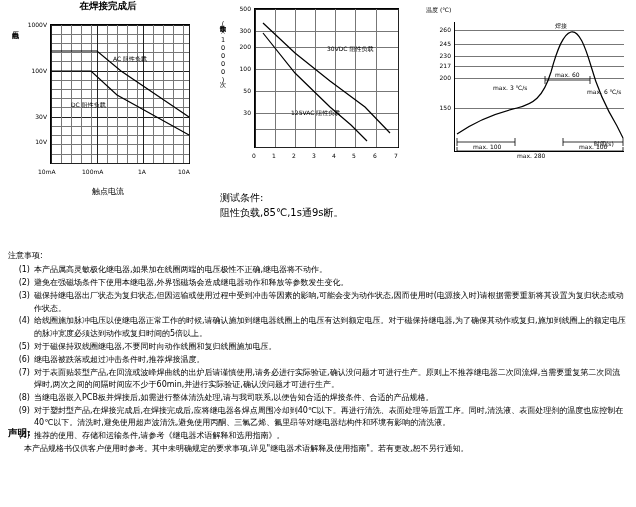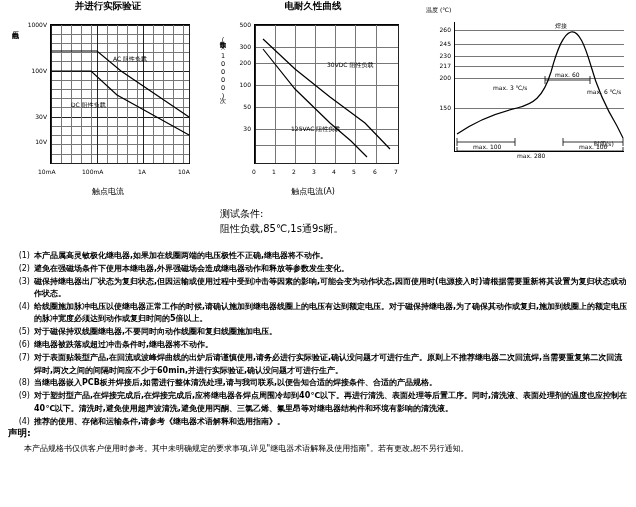--- a/index.html
+++ b/index.html
@@ -75,39 +75,39 @@
     position:absolute;
     left:8px;top:250px;
     width:620px;
     font-size:8px;
     line-height:1.55;
     color:#000;
   }
   .notes-title{font-size:8px;margin-bottom:2px;}
   .note-row{display:flex;margin-bottom:0.5px;}
   .note-num{width:22px;flex:0 0 22px;text-align:right;padding-right:4px;}
-  .note-txt{flex:1 1 auto;font-weight:bold;}
+  .note-txt{flex:1 1 auto;}
   .decl{
     position:absolute;
     left:8px;top:425px;
     width:620px;
     font-size:8px;
     line-height:1.6;
     color:#000;
   }
   .decl-title{font-size:9.5px;font-weight:bold;margin-bottom:3px;}
   .decl p{margin:0 0 1px 0;text-indent:16px;}
 </style>
 </head>
 <body>
 
 <div class="charts">
 
   <div class="chart-block" style="left:8px;width:200px;">
-    <div class="chart-title">并进行实际验证</div>
+    <div class="chart-title">在焊接完成后</div>
     <div class="plotwrap" style="position:relative;height:195px;">
       <div class="axis-ylabel" style="left:2px;top:10px;">触点电压</div>
 
       <div class="grid" style="left:42px;top:8px;width:140px;height:140px;">
 
         <div class="gl h major" style="top:0px;"></div>
         <div class="gl h" style="top:9px;"></div>
         <div class="gl h" style="top:18px;"></div>
         <div class="gl h" style="top:27px;"></div>
         <div class="gl h" style="top:36px;"></div>
@@ -156,21 +156,20 @@
       <div class="tick" style="left:30px;top:152px;">10mA</div>
       <div class="tick" style="left:74px;top:152px;">100mA</div>
       <div class="tick" style="left:130px;top:152px;">1A</div>
       <div class="tick" style="left:170px;top:152px;">10A</div>
 
       <div class="axis-xlabel" style="left:0;top:170px;">触点电流</div>
     </div>
   </div>
 
   <div class="chart-block" style="left:218px;width:190px;">
-    <div class="chart-title">电耐久性曲线</div>
     <div class="plotwrap" style="position:relative;height:225px;">
       <div class="axis-ylabel" style="left:0px;top:20px;font-size:6.5px;">动作次数(×10000次)</div>
 
       <div class="grid" style="left:36px;top:8px;width:145px;height:140px;">
         <div class="gl h major" style="top:0px;"></div>
         <div class="gl h" style="top:22px;"></div>
         <div class="gl h" style="top:38px;"></div>
         <div class="gl h" style="top:60px;"></div>
         <div class="gl h" style="top:82px;"></div>
         <div class="gl h" style="top:104px;"></div>
@@ -202,21 +201,20 @@
 
       <div class="tick" style="left:34px;top:152px;">0</div>
       <div class="tick" style="left:54px;top:152px;">1</div>
       <div class="tick" style="left:74px;top:152px;">2</div>
       <div class="tick" style="left:94px;top:152px;">3</div>
       <div class="tick" style="left:114px;top:152px;">4</div>
       <div class="tick" style="left:134px;top:152px;">5</div>
       <div class="tick" style="left:155px;top:152px;">6</div>
       <div class="tick" style="left:176px;top:152px;">7</div>
 
-      <div class="axis-xlabel" style="left:0;top:170px;">触点电流(A)</div>
 
       <div class="cond" style="left:2px;top:190px;">
         <div>测试条件:</div>
         <div>阻性负载,85℃,1s通9s断。</div>
       </div>
     </div>
   </div>
 
   <div class="chart-block" style="left:418px;width:212px;">
     <div class="plotwrap" style="position:relative;height:195px;">
@@ -263,20 +261,21 @@
       <div class="tick ytick" style="left:6px;top:74px;width:27px;">200</div>
       <div class="tick ytick" style="left:6px;top:104px;width:27px;">150</div>
 
       <div class="tick" style="left:176px;top:140px;">时间(s)</div>
     </div>
   </div>
 
 </div>
 
 <div class="notes">
+  <div class="notes-title">注意事项:</div>
 
   <div class="note-row">
     <div class="note-num">(1)</div>
     <div class="note-txt">本产品属高灵敏极化继电器,如果加在线圈两端的电压极性不正确,继电器将不动作。</div>
   </div>
   <div class="note-row">
     <div class="note-num">(2)</div>
     <div class="note-txt">避免在强磁场条件下使用本继电器,外界强磁场会造成继电器动作和释放等参数发生变化。</div>
   </div>
   <div class="note-row">
@@ -286,21 +285,21 @@
   <div class="note-row">
     <div class="note-num">(4)</div>
     <div class="note-txt">给线圈施加脉冲电压以使继电器正常工作的时候,请确认施加到继电器线圈上的电压有达到额定电压。对于磁保持继电器,为了确保其动作或复归,施加到线圈上的额定电压的脉冲宽度必须达到动作或复归时间的5倍以上。</div>
   </div>
   <div class="note-row">
     <div class="note-num">(5)</div>
     <div class="note-txt">对于磁保持双线圈继电器,不要同时向动作线圈和复归线圈施加电压。</div>
   </div>
   <div class="note-row">
     <div class="note-num">(6)</div>
-    <div class="note-txt">继电器被跌落或超过冲击条件时,继电器将不动作。</div>
+    <div class="note-txt">继电器被跌落或超过冲击条件时,推荐焊接温度。</div>
   </div>
   <div class="note-row">
     <div class="note-num">(7)</div>
     <div class="note-txt">对于表面贴装型产品,在回流或波峰焊曲线的出炉后请谨慎使用,请务必进行实际验证,确认没问题才可进行生产。原则上不推荐继电器二次回流焊,当需要重复第二次回流焊时,两次之间的间隔时间应不少于60min,并进行实际验证,确认没问题才可进行生产。</div>
   </div>
   <div class="note-row">
     <div class="note-num">(8)</div>
     <div class="note-txt">当继电器嵌入PCB板并焊接后,如需进行整体清洗处理,请与我司联系,以便告知合适的焊接条件、合适的产品规格。</div>
   </div>
   <div class="note-row">

